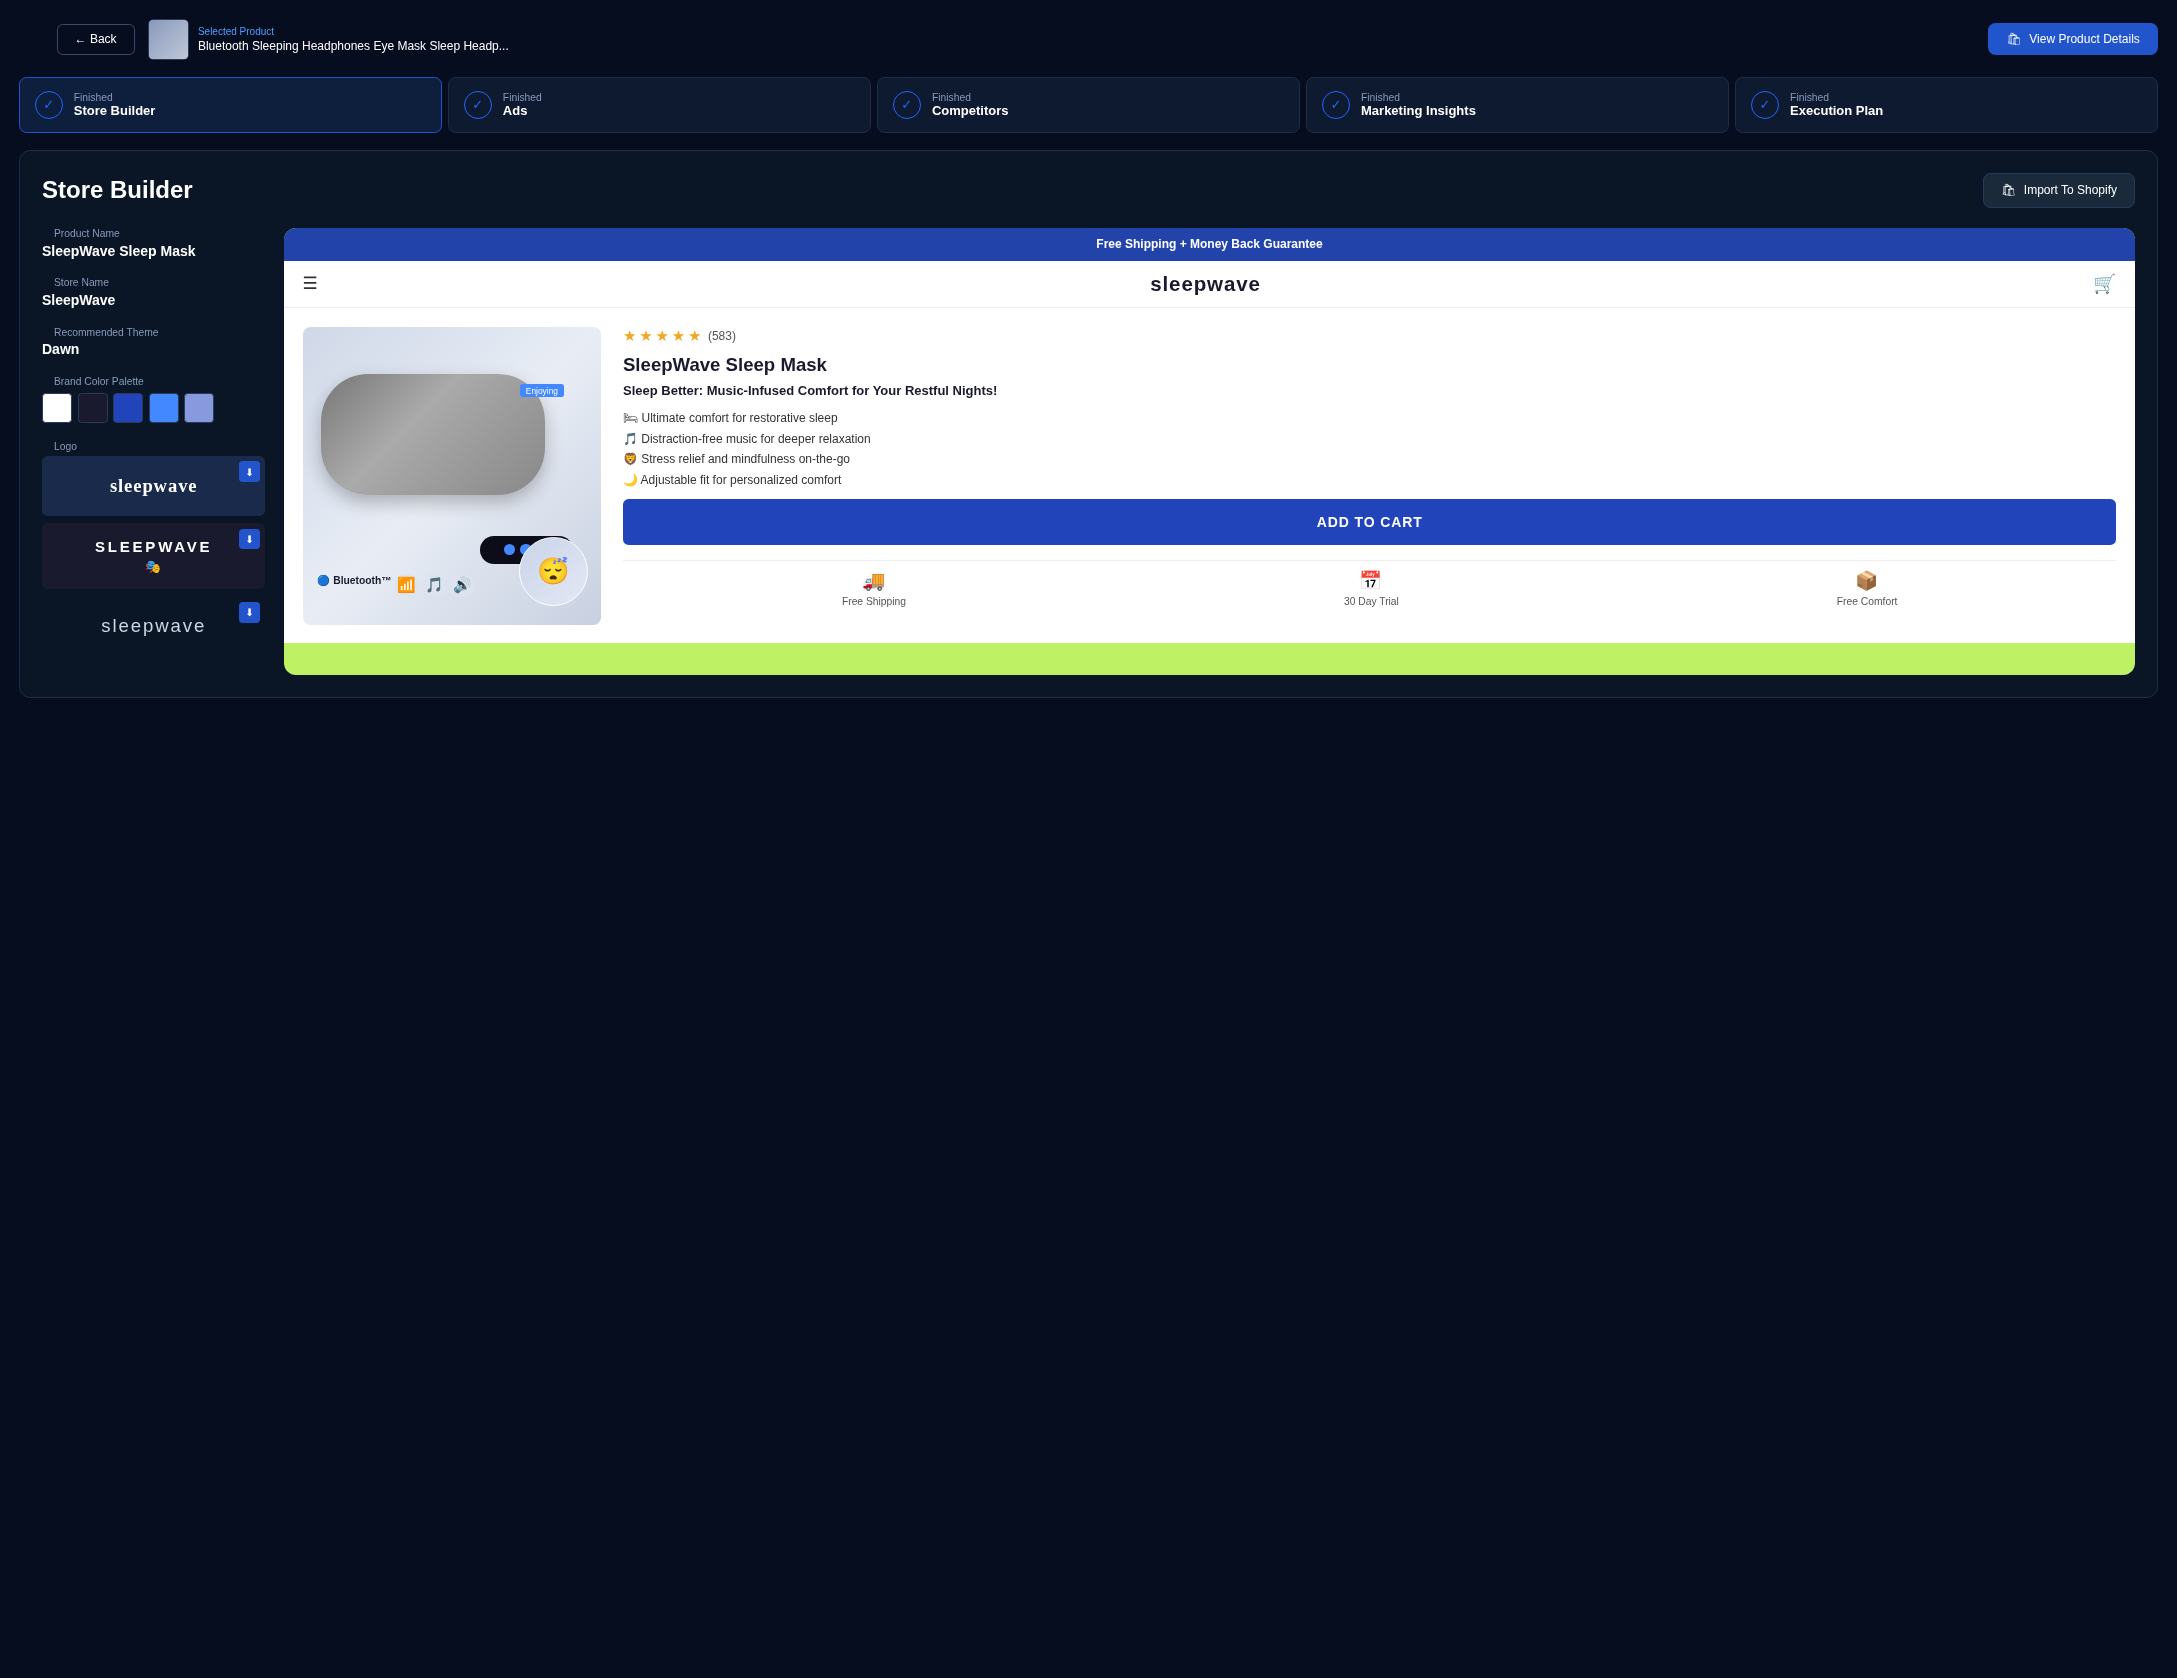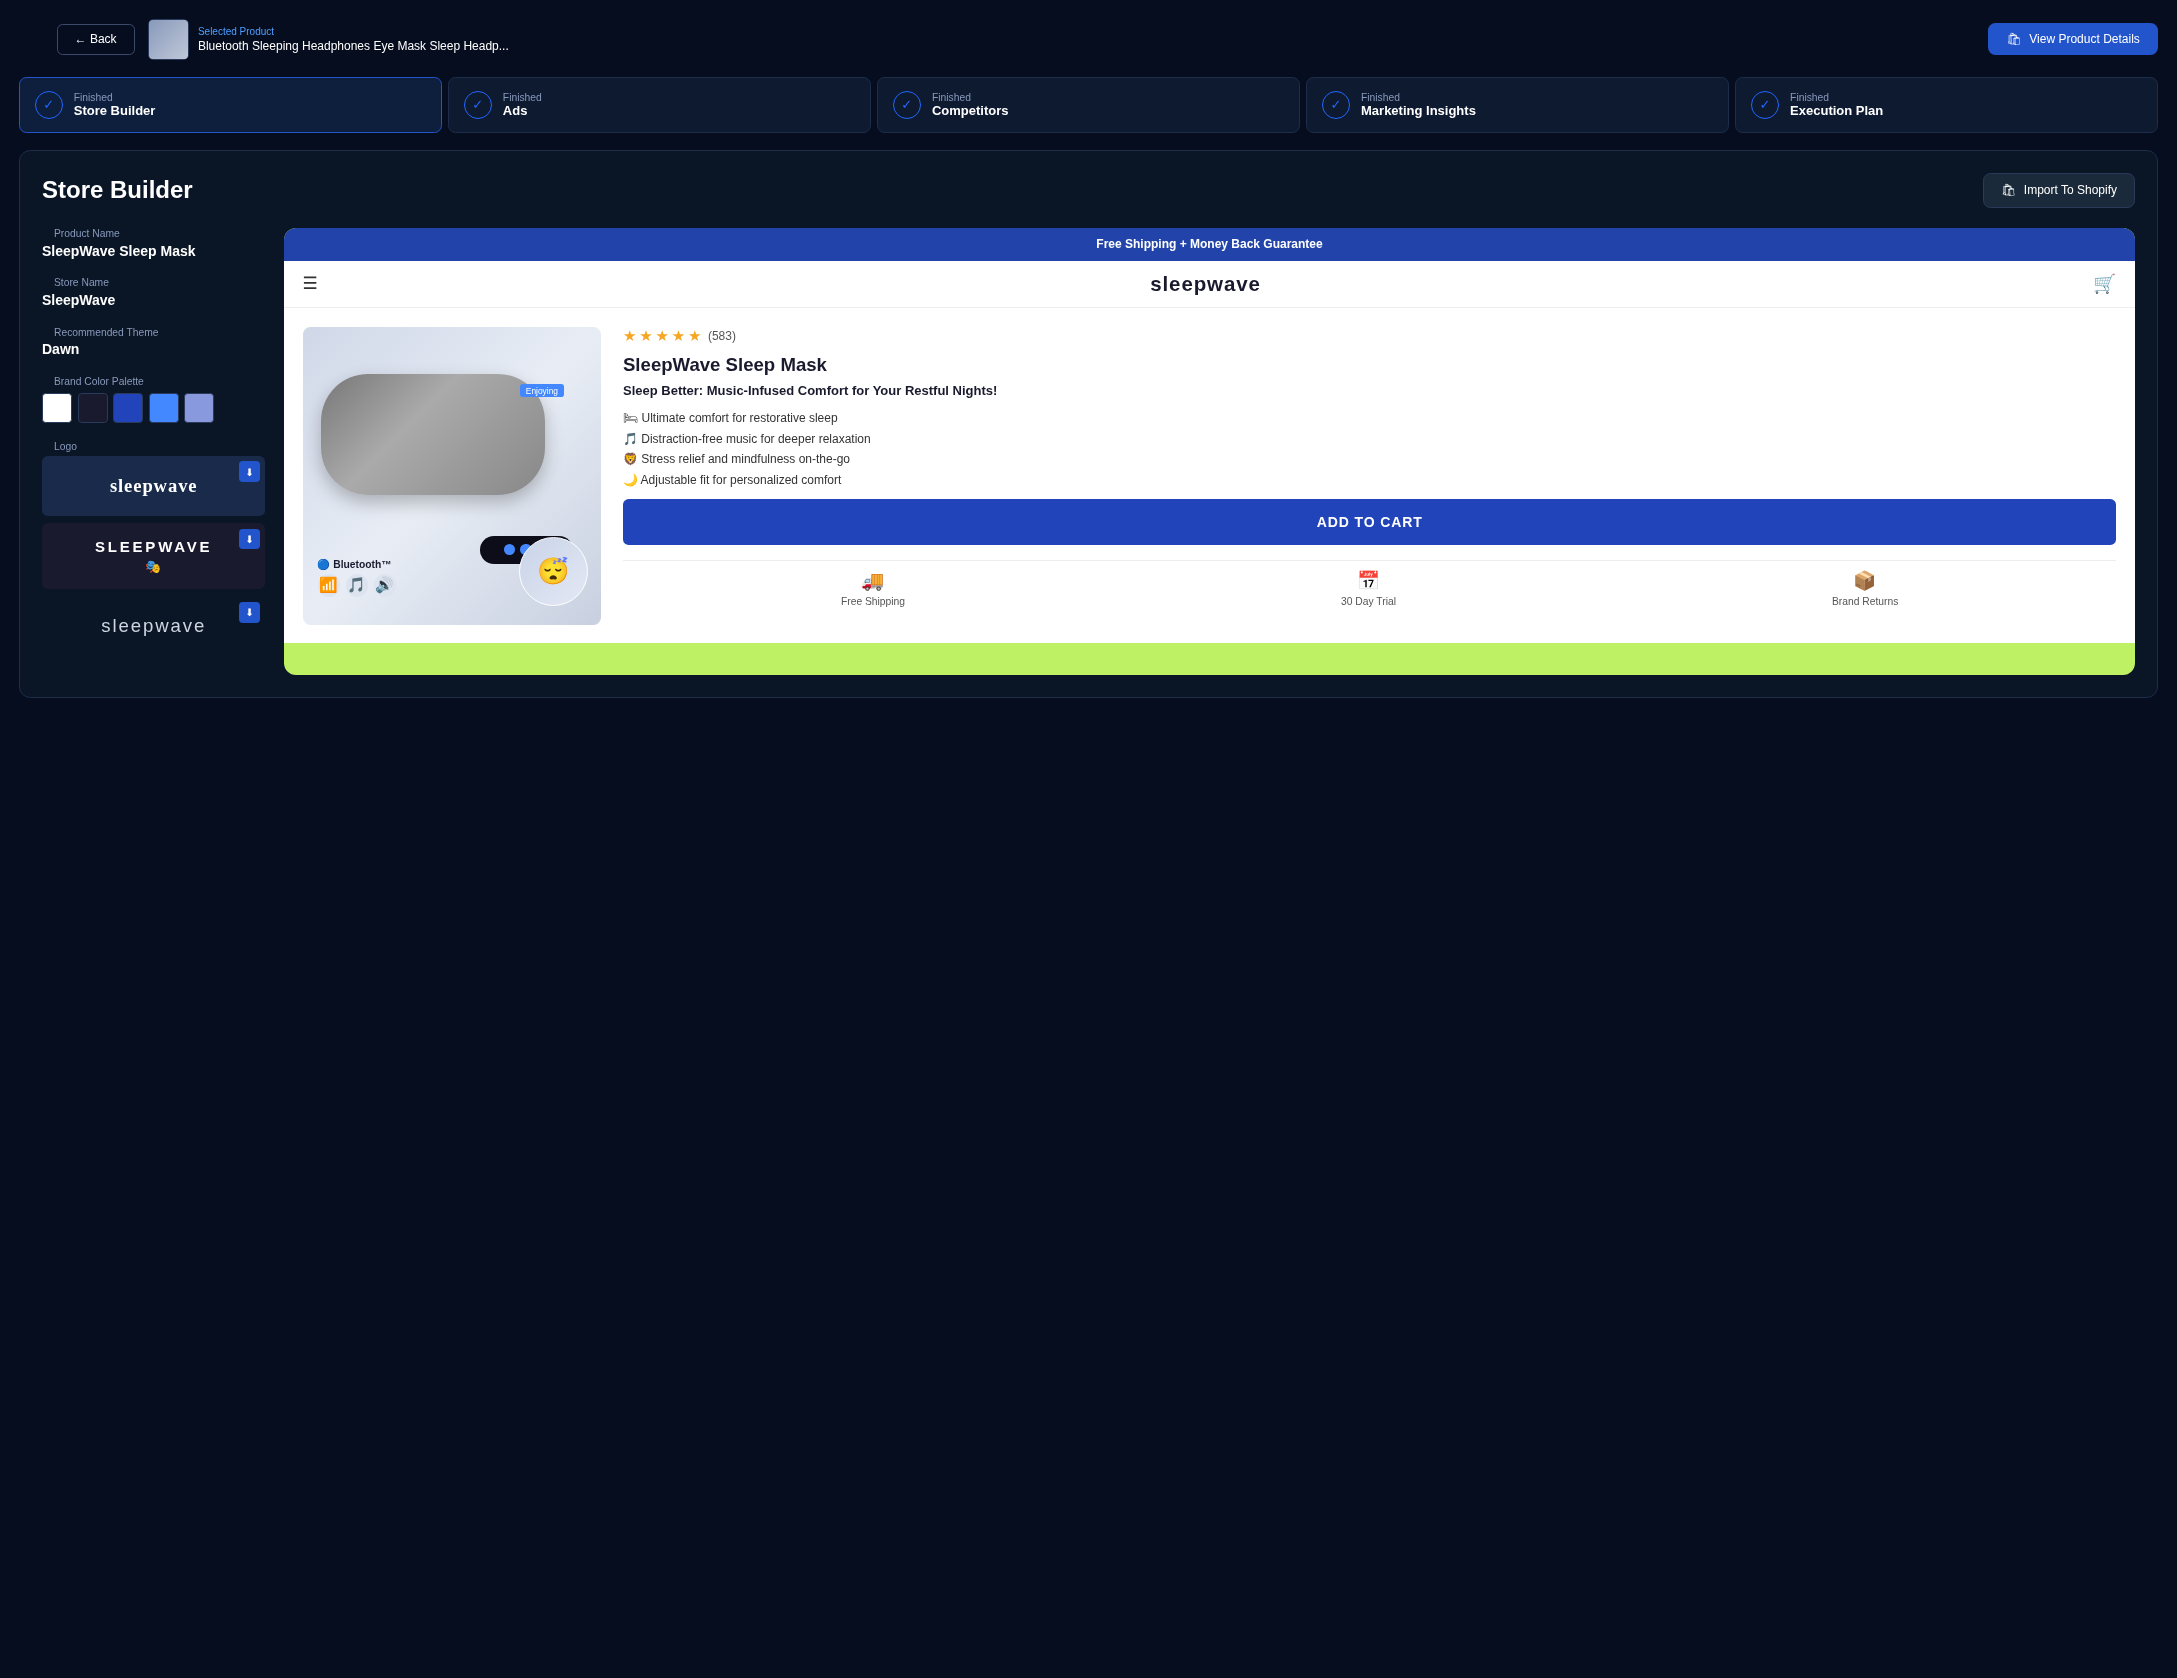--- a/index.html
+++ b/index.html
@@ -497,21 +497,21 @@
             <div style="position:absolute; top:47px; left:18.6px; width:224px; height:121px; background:linear-gradient(135deg, #777 0%, #aaa 40%, #888 100%); border-radius:47px; box-shadow: 0 7.5px 18.6px rgba(0,0,0,0.25);"></div>
 
             <div style="position:absolute; bottom:61px; right:28px; width:93px; height:28px; background:#0d0d1a; border-radius:14px; display:flex; align-items:center; justify-content:center; gap:5.6px;">
               <div style="width:11.2px;height:11.2px;background:#4488ff;border-radius:50%;"></div>
               <div style="width:11.2px;height:11.2px;background:#4488ff;border-radius:50%;"></div>
               <div style="width:11.2px;height:11.2px;background:#4488ff;border-radius:50%;"></div>
             </div>
 
             <div style="position:absolute; top:57px; right:37px; background:#4488ff; color:#fff; font-size:8.4px; padding:1.9px 5.6px; border-radius:2.8px;">Enjoying</div>
 
-            <div style="position:absolute; bottom:28px; left:15px; display:flex; flex-direction:column; align-items:flex-start; gap:3.7px;">
+            <div style="position:absolute; bottom:28px; left:15px; display:flex; align-items:flex-start; gap:3.7px;">
               <span style="font-size:10.3px; font-weight:700; color:#1a1a2e;">🔵 Bluetooth™</span>
               <div style="display:flex; gap:5.6px;">
                 <span style="font-size:15px; background:#dde4f0; border-radius:50%; width:22.4px; height:22.4px; display:flex; align-items:center; justify-content:center;">📶</span>
                 <span style="font-size:15px; background:#dde4f0; border-radius:50%; width:22.4px; height:22.4px; display:flex; align-items:center; justify-content:center;">🎵</span>
                 <span style="font-size:15px; background:#dde4f0; border-radius:50%; width:22.4px; height:22.4px; display:flex; align-items:center; justify-content:center;">🔊</span>
               </div>
             </div>
 
             <div style="position:absolute; bottom:18.6px; right:13px; width:69px; height:69px; background:linear-gradient(135deg, #c8d4e8 0%, #e4e8f4 100%); border-radius:50%; border:1.9px solid #fff; display:flex; align-items:center; justify-content:center; font-size:26px;">😴</div>
           </div>
@@ -539,21 +539,21 @@
             <div class="trust-badge">
               <div class="trust-icon">🚚</div>
               <div>Free Shipping</div>
             </div>
             <div class="trust-badge">
               <div class="trust-icon">📅</div>
               <div>30 Day Trial</div>
             </div>
             <div class="trust-badge">
               <div class="trust-icon">📦</div>
-              <div>Brand Returns</div>
+              <div>Free Comfort</div>
             </div>
           </div>
         </div>
       </div>
     </div>
   </div>
 </div>
 
 
 </body></html>

